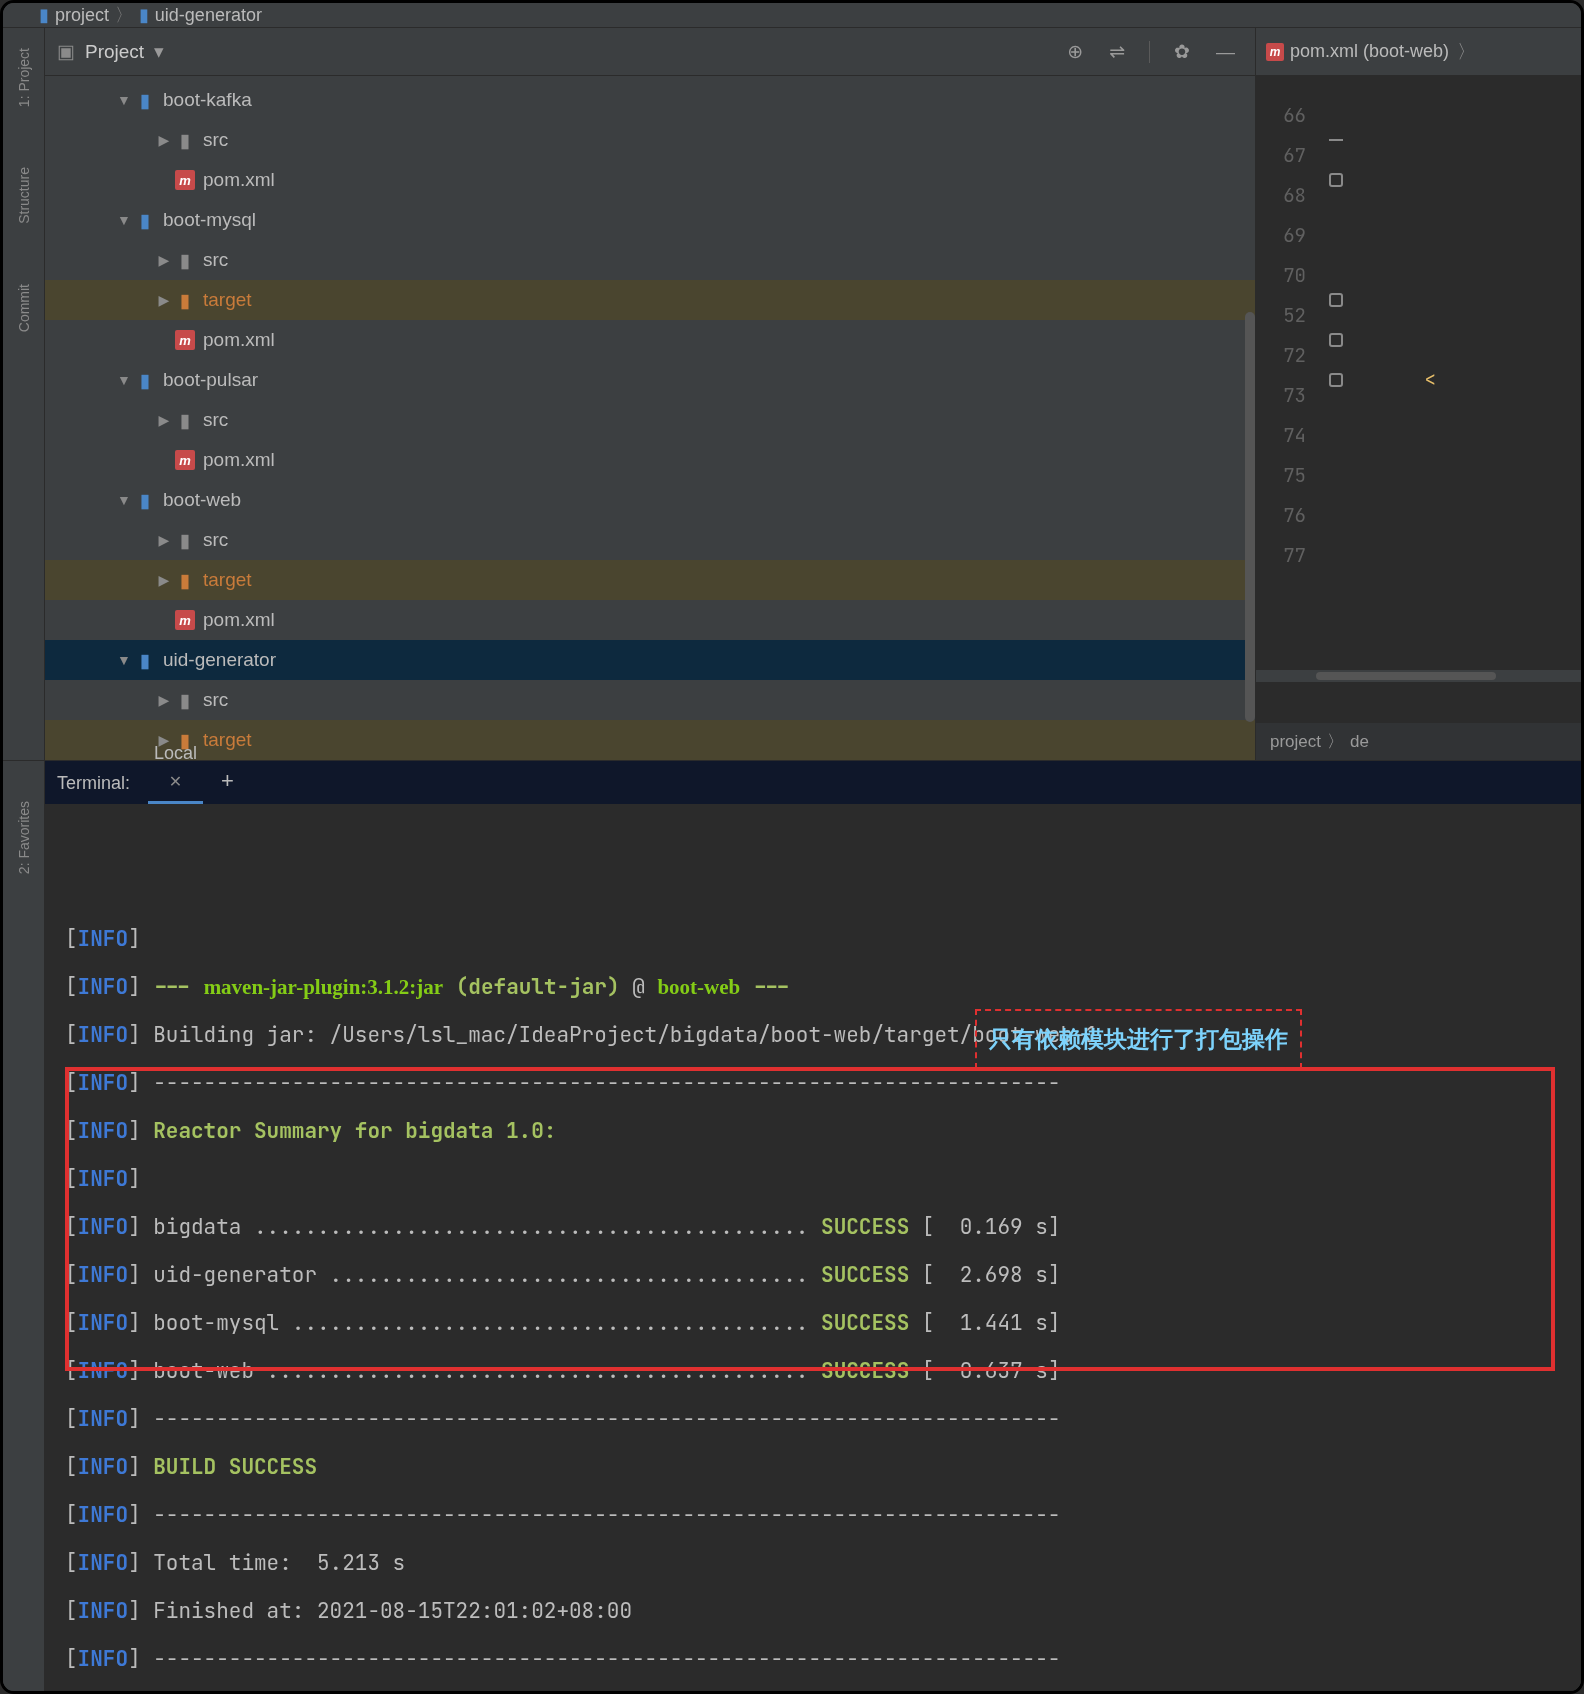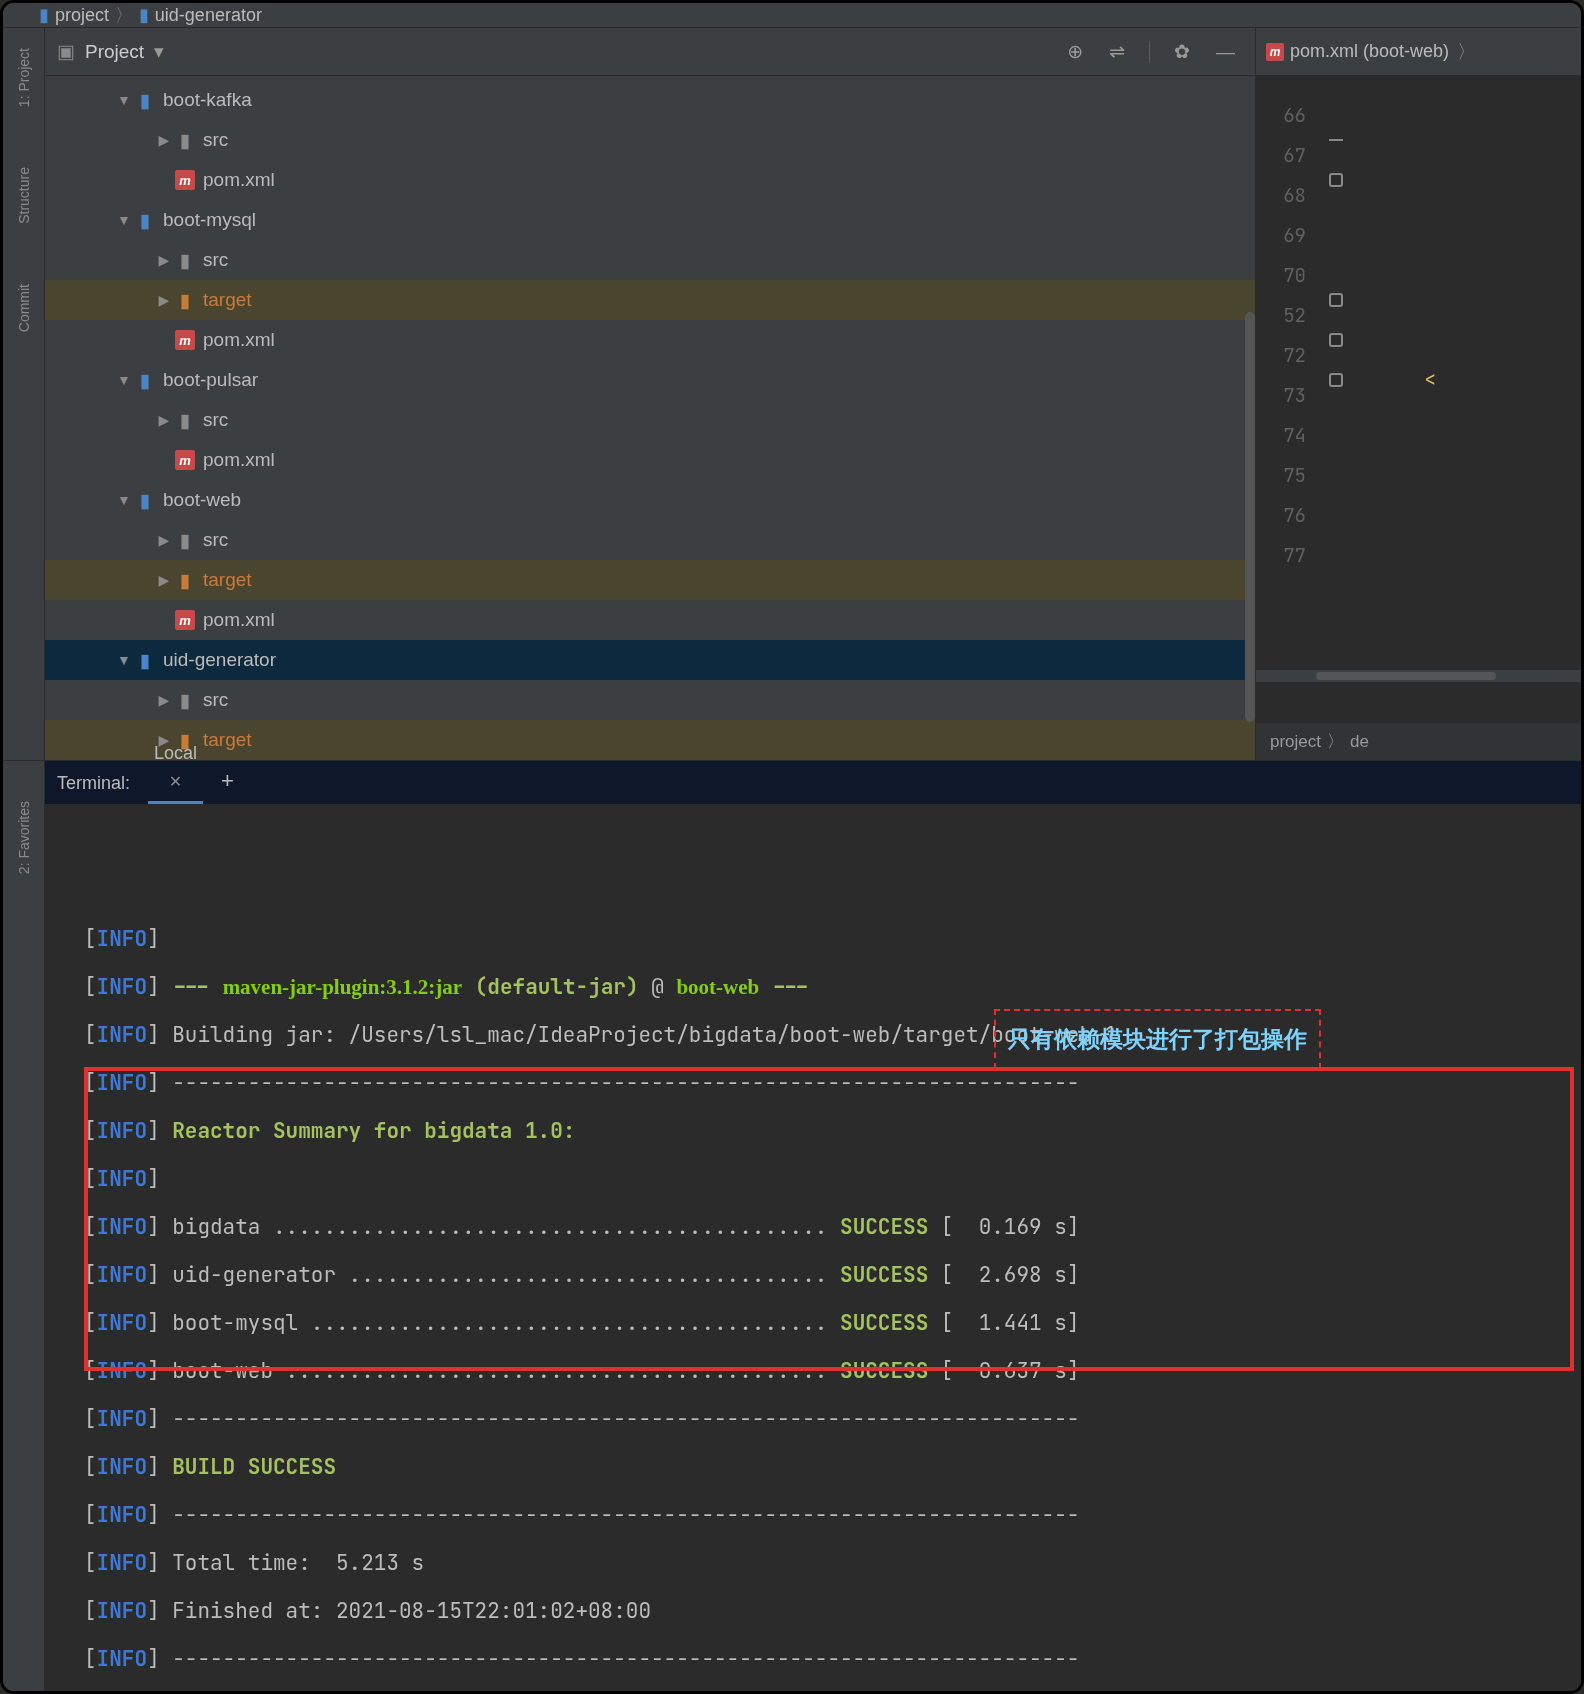--- a/index.html
+++ b/index.html
@@ -221,21 +221,20 @@
 .terminal-body {
   flex: 1;
   padding: 14px 10px 10px 20px;
   font-family: "JetBrains Mono", Menlo, Consolas, monospace;
   font-size: 21px;
   line-height: 48px;
   color: #bcbcbc;
   white-space: pre;
   overflow: hidden;
   position: relative;
-  margin-left: 19px;
 }
 .tline { height: 48px; }
 .tok-info { color: #3e79d6; font-weight: bold; }
 .tok-green { color: #a5c261; font-weight: bold; }
 .tok-cyan { color: #84cc16; font-weight: bold; font-family: Liberation Serif, serif; }
 .tok-success { color: #a5c261; font-weight: bold; }
 .tok-dash { color: #bcbcbc; }
 .annotation-box {
   position: absolute;
   border: 2px dashed #e03030;

